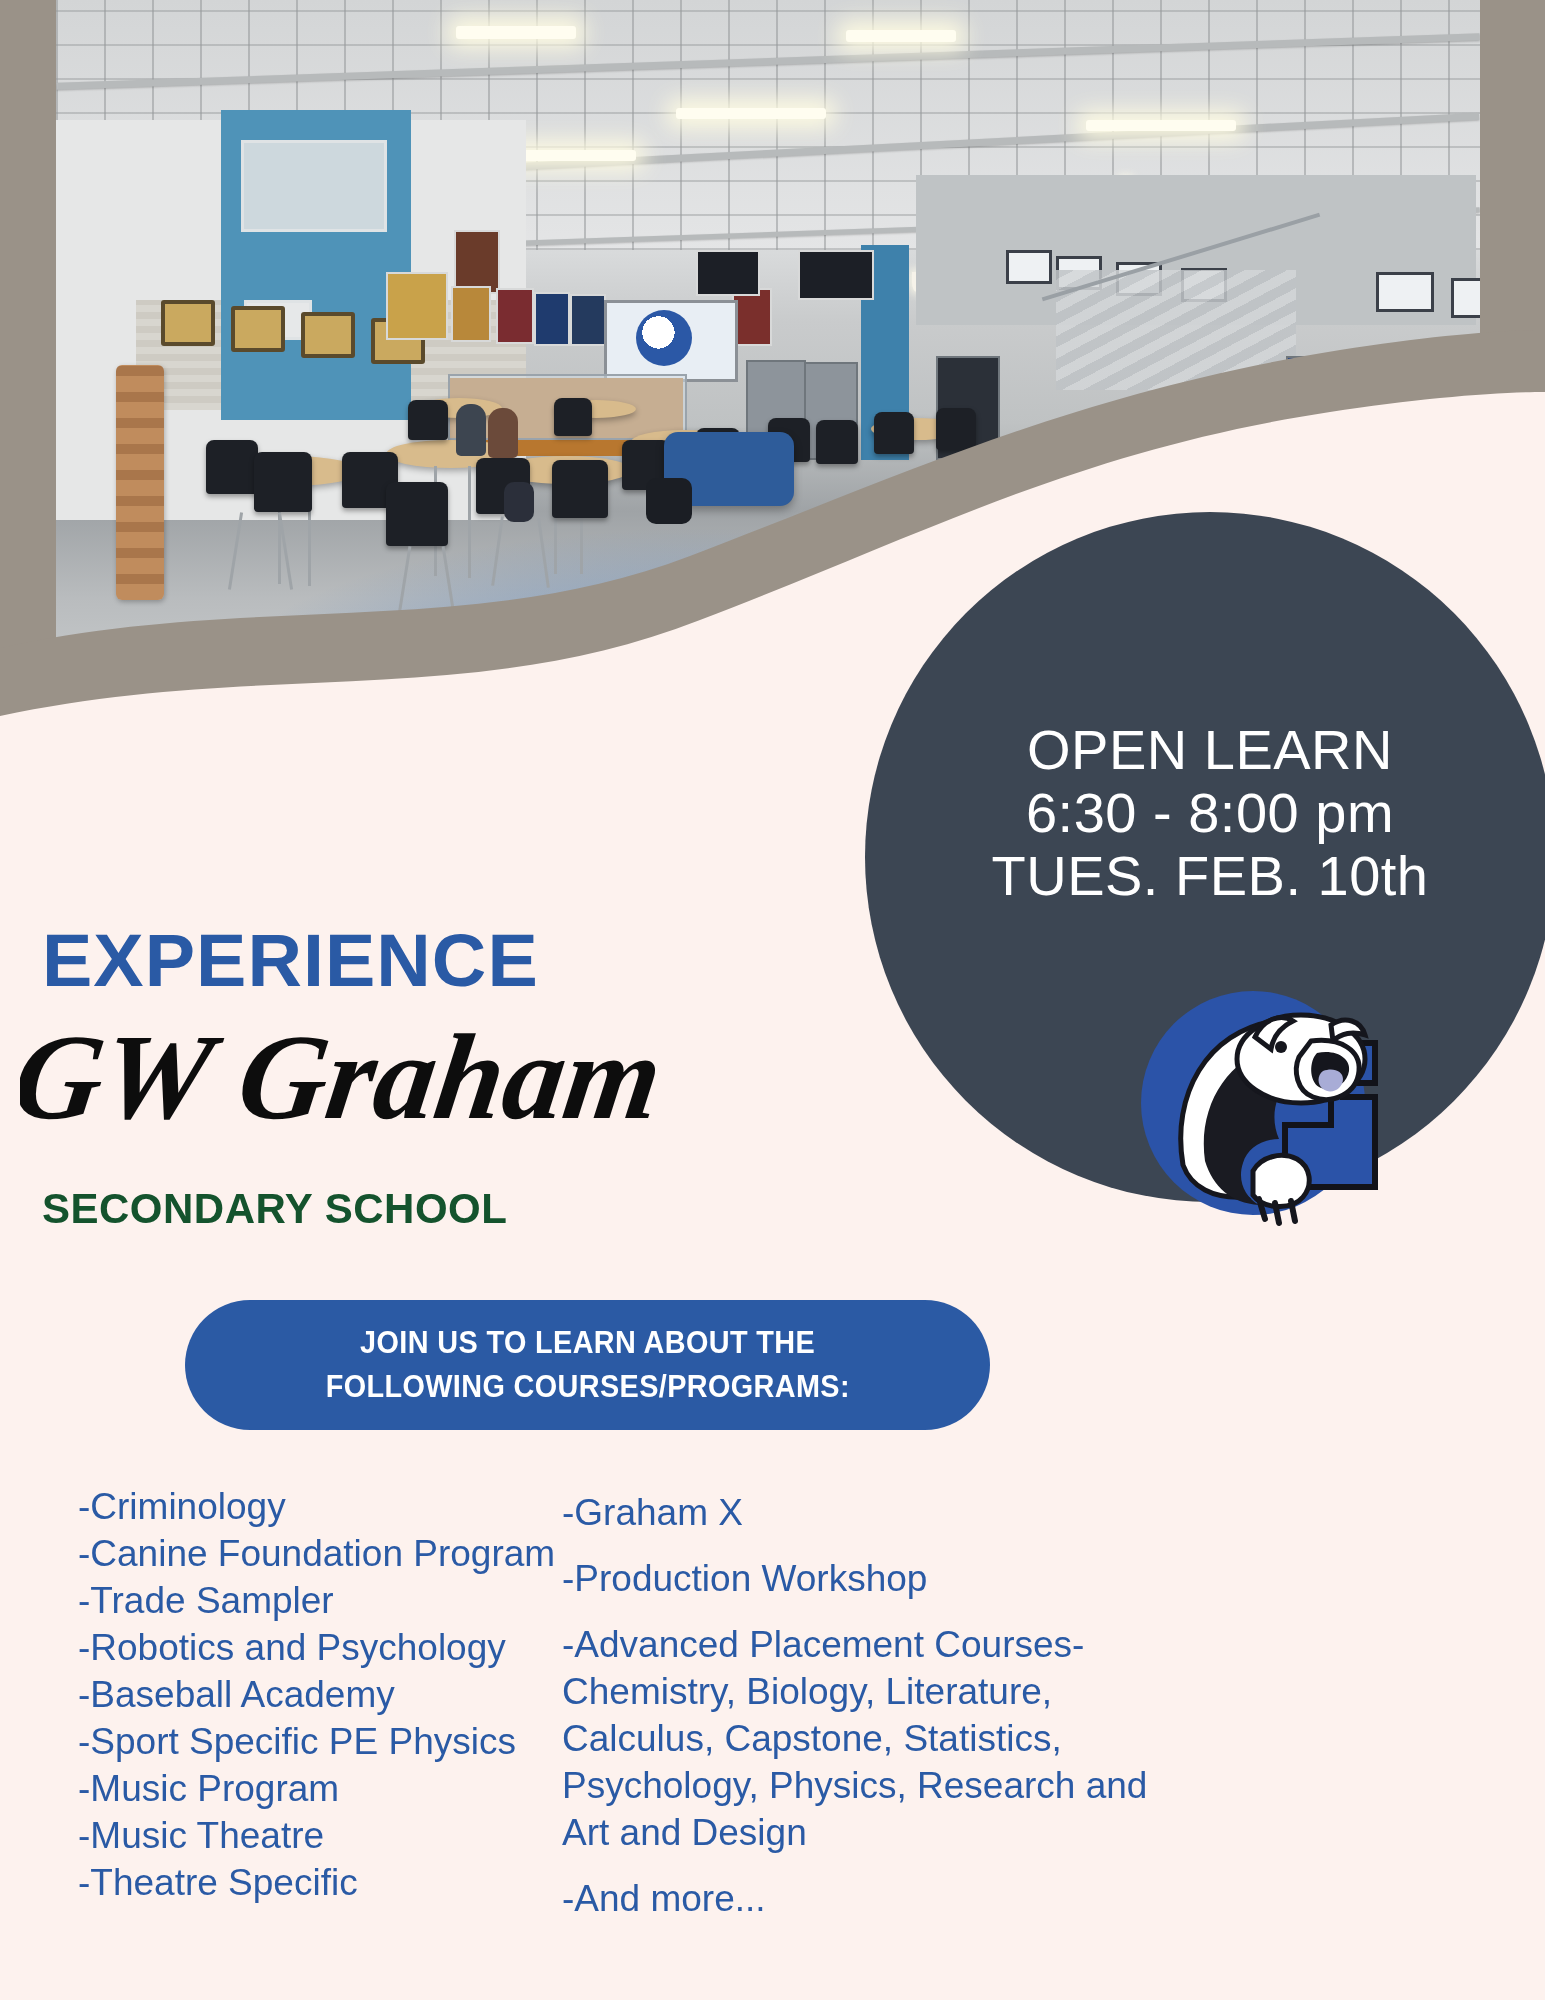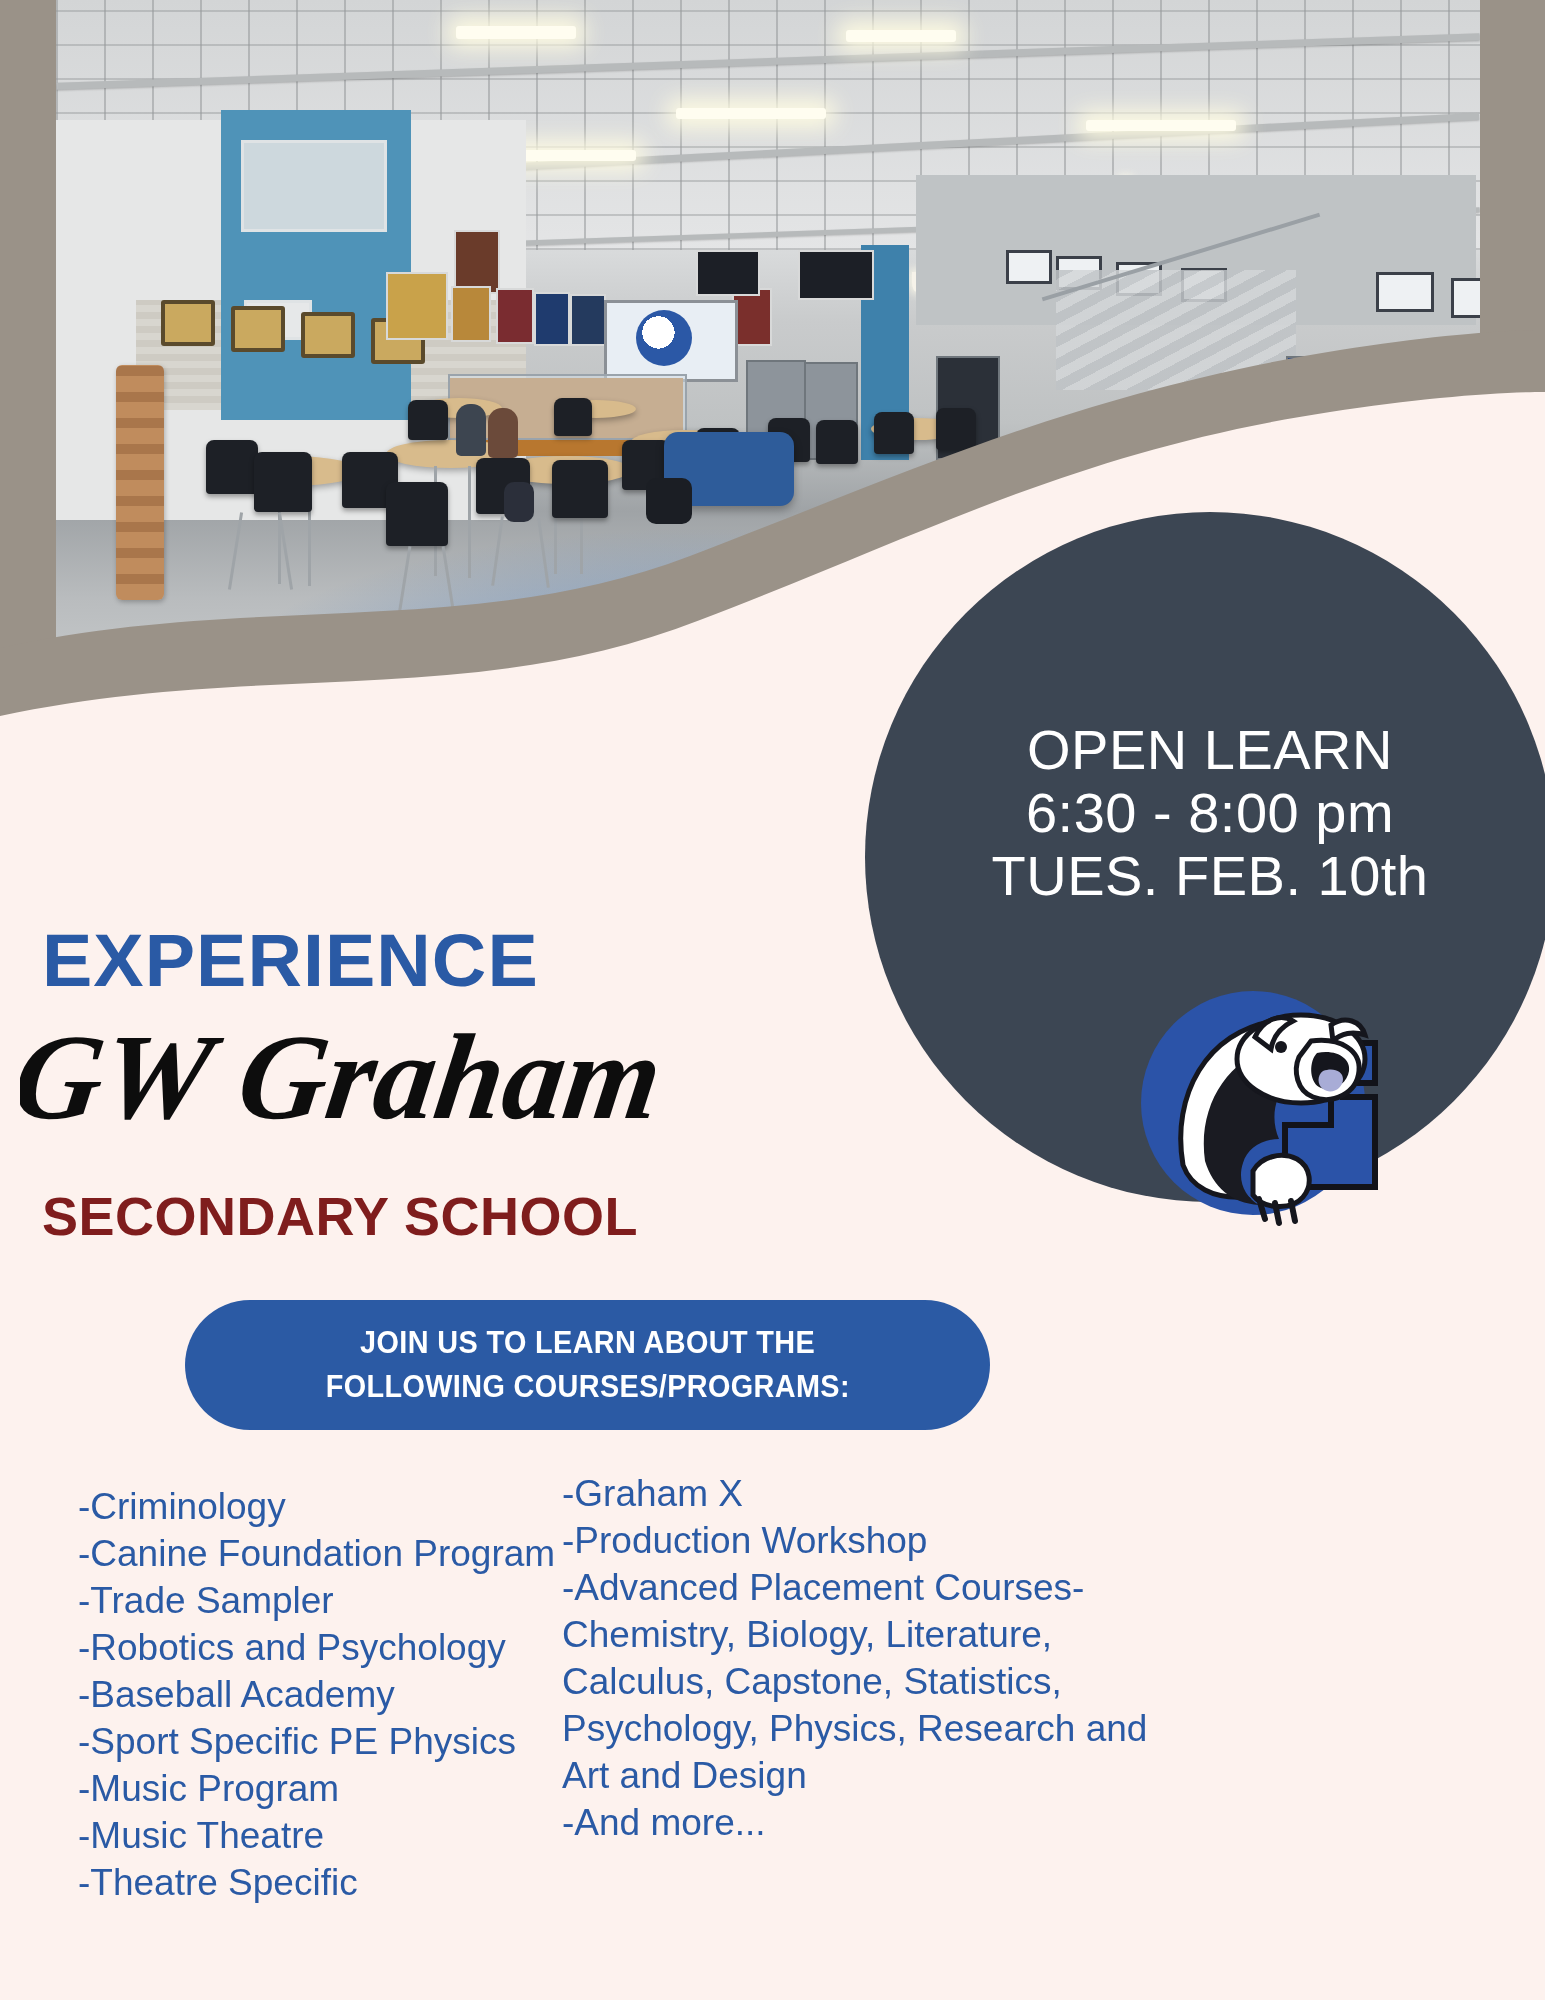--- a/index.html
+++ b/index.html
@@ -89,38 +89,38 @@
   .experience{
     position:absolute;left:42px;top:918px;
     color:#2a5aa5;font-weight:bold;font-size:74px;letter-spacing:1px;
     transform:scaleX(1.02);transform-origin:left center;
   }
   .script{
     position:absolute;left:20px;top:1000px;width:680px;height:160px;
   }
   .secondary{
     position:absolute;left:42px;top:1185px;
-    color:#7f1d1d;font-weight:bold;font-size:54px;letter-spacing:.5px;
+    color:#14532d;font-weight:bold;font-size:42px;letter-spacing:.5px;
   }
   
   .banner{
     position:absolute;left:185px;top:1300px;width:805px;height:130px;
     background:#2b5aa4;border-radius:65px;
     display:flex;flex-direction:column;align-items:center;justify-content:center;
   }
   .banner span{
     color:#fff;font-weight:bold;font-size:31px;letter-spacing:.4px;line-height:44px;
     transform:scaleX(.93);display:block;white-space:nowrap;
   }
   
   .col{position:absolute;color:#2a5aa5;font-size:37px;line-height:47px;}
   .col-left{left:78px;top:1483px;width:520px;}
   .col-right{left:562px;top:1470px;width:640px;}
   .col div{white-space:nowrap;}
-  .col-right div{white-space:normal;}
+  .col-right div{white-space:normal;margin-top:19px;}
 </style>
 </head>
 <body>
 
 <div class="hero">
   <div class="hero-frame"></div>
 
   <div class="photo-clip">
     <div class="photo">
       <div class="ceiling"></div>

